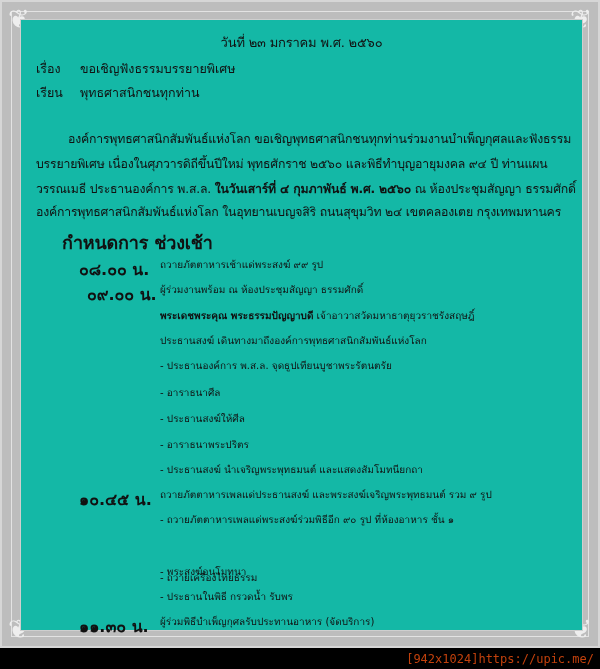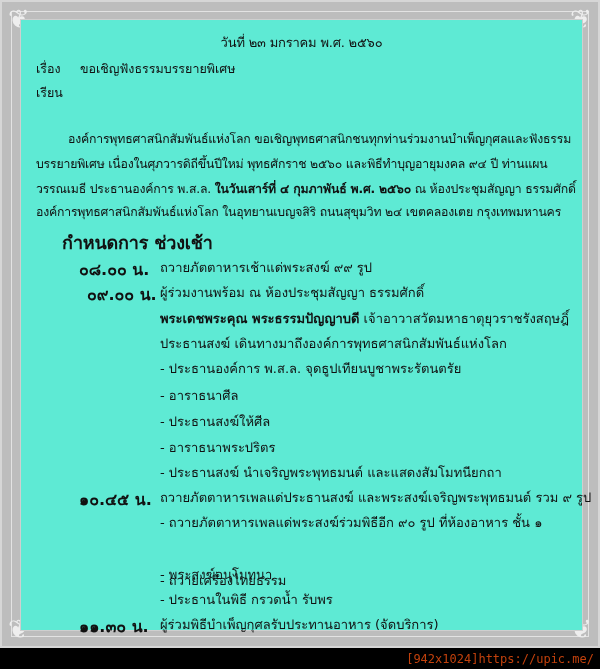--- a/index.html
+++ b/index.html
@@ -20,50 +20,51 @@
   .corner {
     position: absolute; width: 34px; height: 34px; color: #eeeeee; font-size: 26px; line-height: 34px; text-align: center;
     font-family: "DejaVu Serif", serif;
   }
   .corner.tl { left: 0; top: 0; }
   .corner.tr { right: 0; top: 0; }
   .corner.bl { left: 0; bottom: 0; }
   .corner.br { right: 0; bottom: 0; }
   .page {
     position: absolute; left: 18px; top: 17px; width: 563px; height: 612px;
-    background: #5eead4;
+    background: #14b8a6;
     box-shadow: inset 0 0 0 1px #cfcfcf;
   }
   .line { position: absolute; font-size: 12.5px; white-space: nowrap; letter-spacing: -0.2px; }
   .bold { font-weight: bold; }
   .date { left: 0; right: 0; top: 13px; text-align: center; font-size: 13px; }
   .label { position: absolute; font-size: 12.5px; }
   .para { left: 48px; font-size: 12.3px; }
   .time { position: absolute; left: 59px; font-size: 16px; font-weight: bold; }
-  .act { position: absolute; left: 140px; font-size: 13px; white-space: nowrap; }
+  .act { position: absolute; left: 140px; font-size: 10px; white-space: nowrap; }
   .watermark {
     position: absolute; right: 6px; bottom: 3px; color: #c2410c; font-family: "DejaVu Sans Mono", monospace; font-size: 12px;
   }
 </style>
 </head>
 <body>
 
 <div class="frame">
   <div class="frame-inner-line"></div>
   <div class="corner tl">❦</div>
   <div class="corner tr">❦</div>
   <div class="corner bl">❦</div>
   <div class="corner br">❦</div>
 
   <div class="page">
     <div class="line date">วันที่ ๒๓ มกราคม พ.ศ. ๒๕๖๐</div>
 
     <div class="label" style="left:16px; top:40px;">เรื่อง</div>
     <div class="label" style="left:60px; top:40px;">ขอเชิญฟังธรรมบรรยายพิเศษ</div>
     <div class="label" style="left:16px; top:64px;">เรียน</div>
+    <div class="label" style="left:60px; top:64px;">พุทธศาสนิกชนทุกท่าน</div>
 
     <div class="line para" style="left:48px; top:110px;">องค์การพุทธศาสนิกสัมพันธ์แห่งโลก ขอเชิญพุทธศาสนิกชนทุกท่านร่วมงานบำเพ็ญกุศลและฟังธรรม</div>
     <div class="line para" style="left:16px; top:135px;">บรรยายพิเศษ  เนื่องในศุภวารดิถีขึ้นปีใหม่  พุทธศักราช ๒๕๖๐ และพิธีทำบุญอายุมงคล ๙๔ ปี ท่านแผน</div>
     <div class="line para" style="left:16px; top:160px;">
       <span>วรรณเมธี ประธานองค์การ พ.ส.ล. </span><span class="bold">ในวันเสาร์ที่ ๔ กุมภาพันธ์ พ.ศ. ๒๕๖๐</span><span> ณ ห้องประชุมสัญญา ธรรมศักดิ์</span>
     </div>
     <div class="line para" style="left:16px; top:183px;">องค์การพุทธศาสนิกสัมพันธ์แห่งโลก ในอุทยานเบญจสิริ ถนนสุขุมวิท ๒๔ เขตคลองเตย กรุงเทพมหานคร</div>
 
     <div class="line bold" style="left:42px; top:209px; font-size:18px;">กำหนดการ  ช่วงเช้า</div>
 

